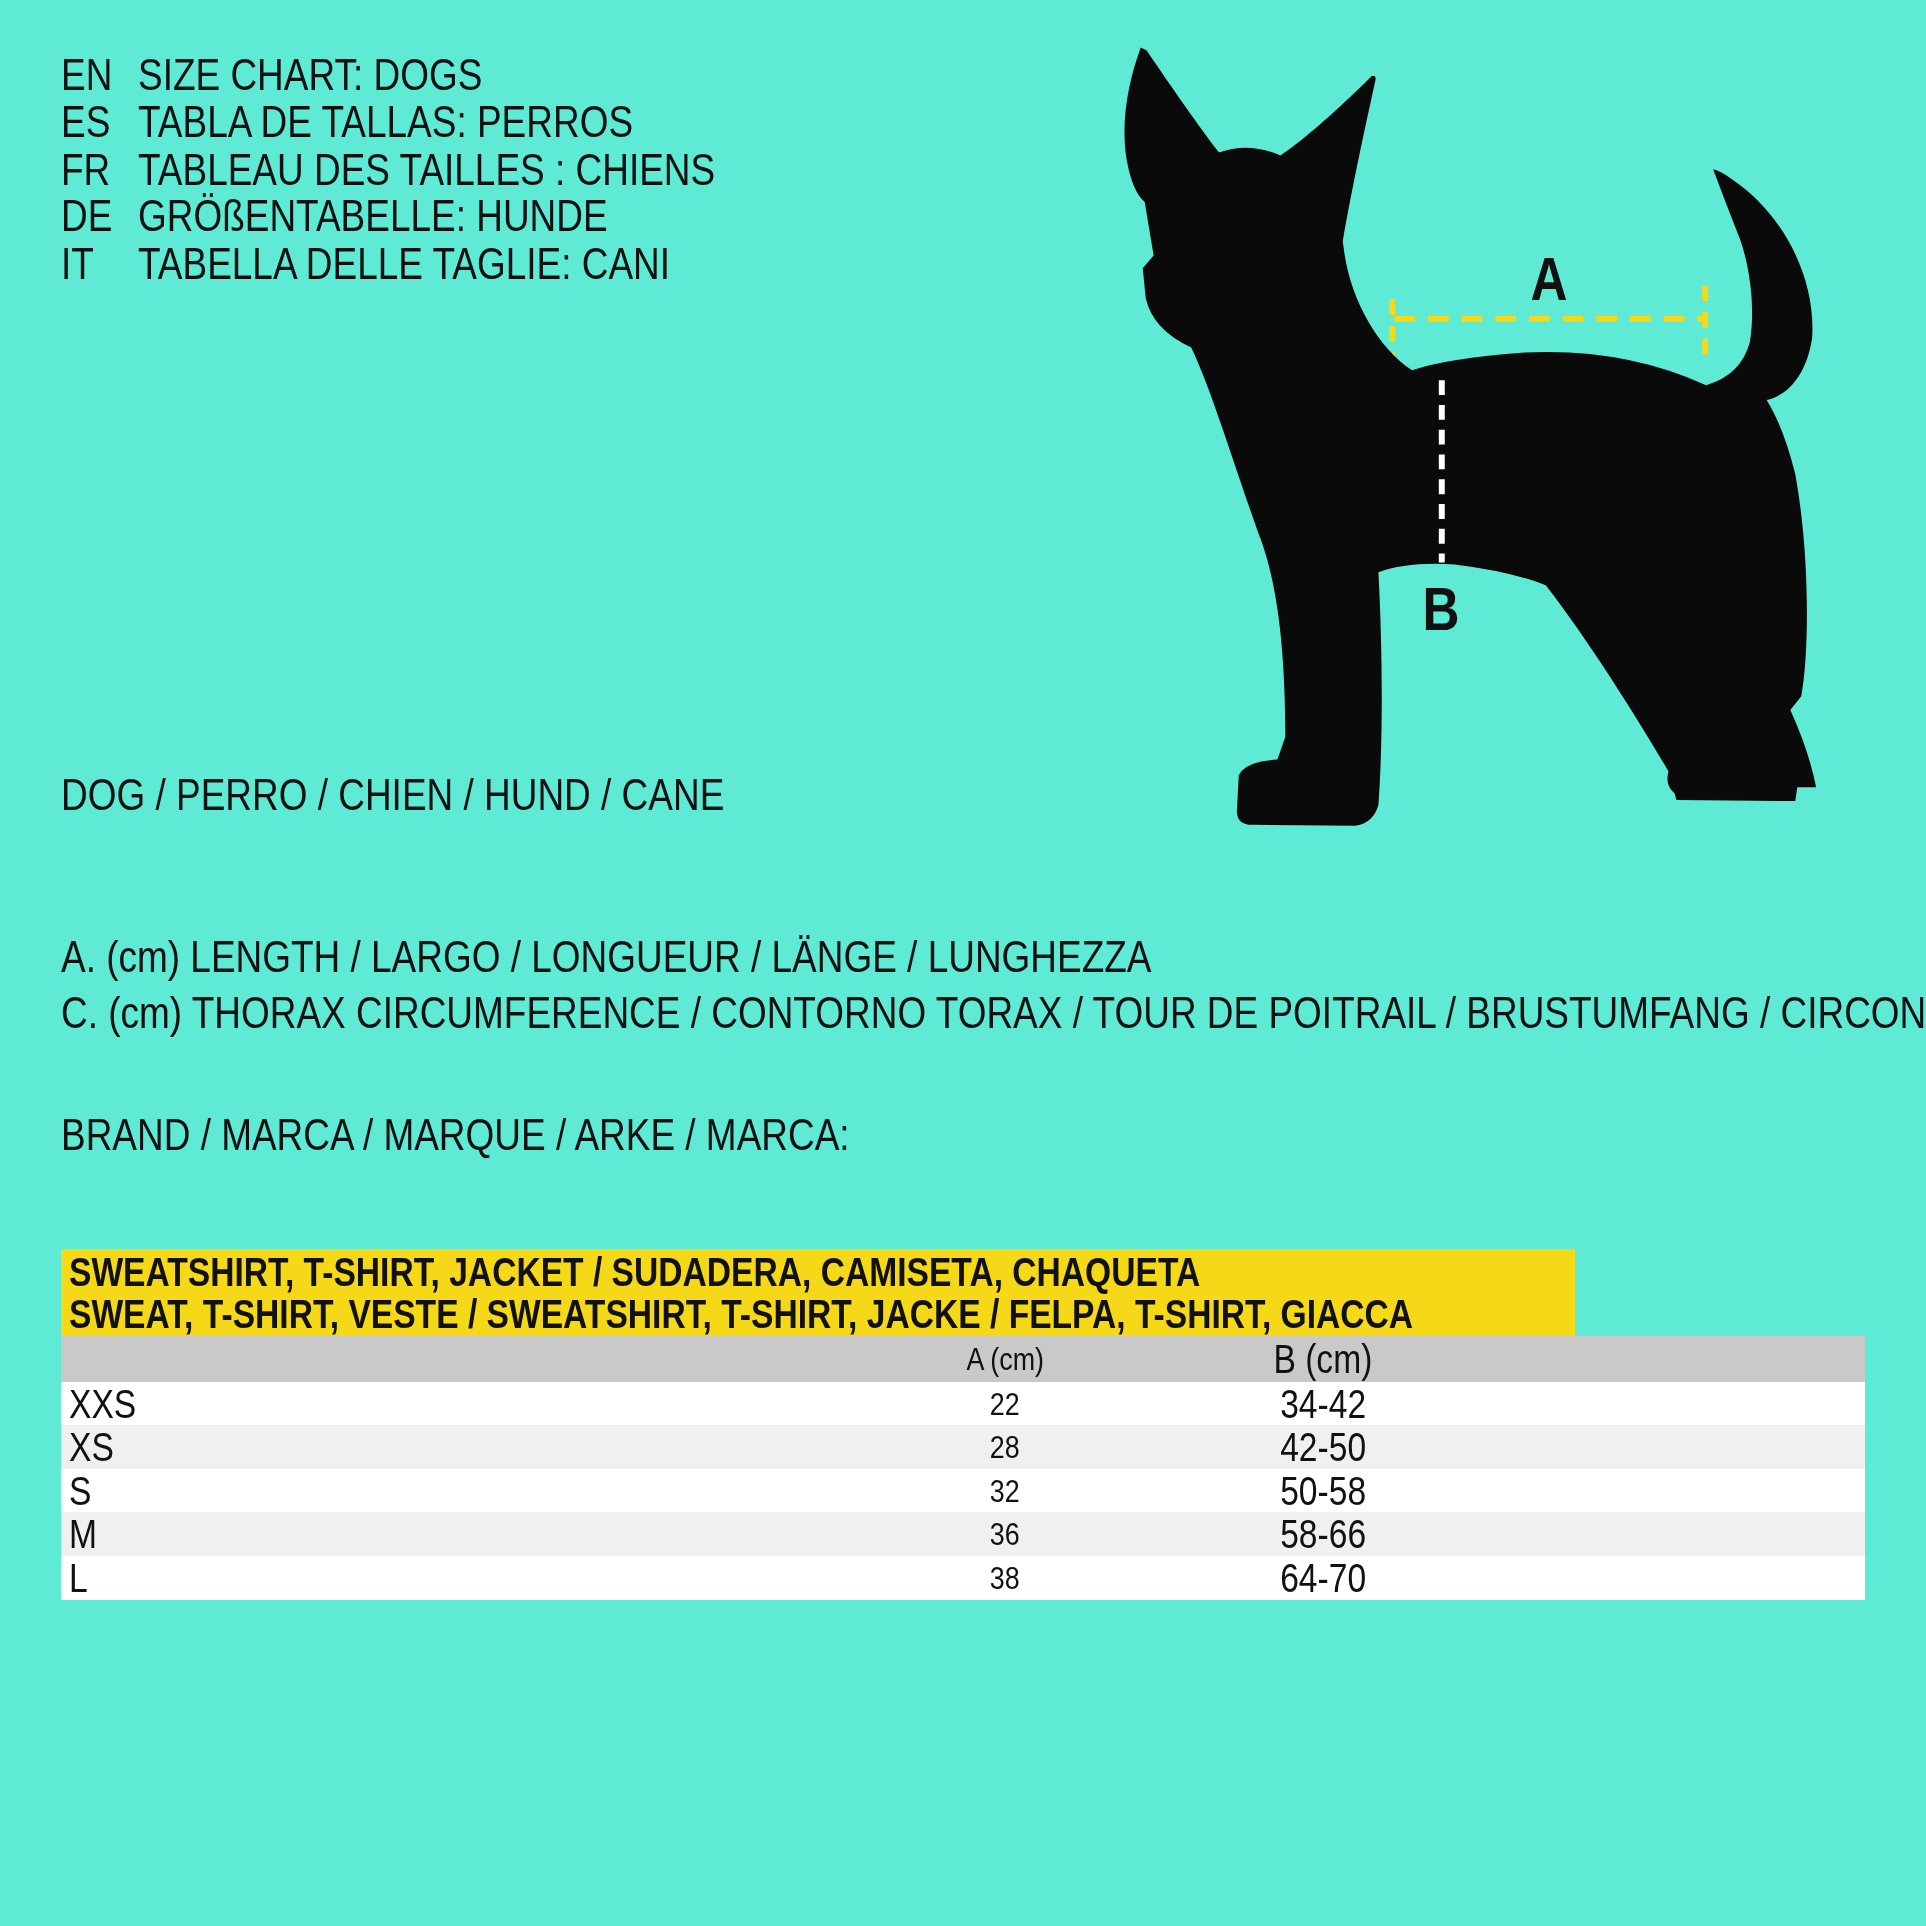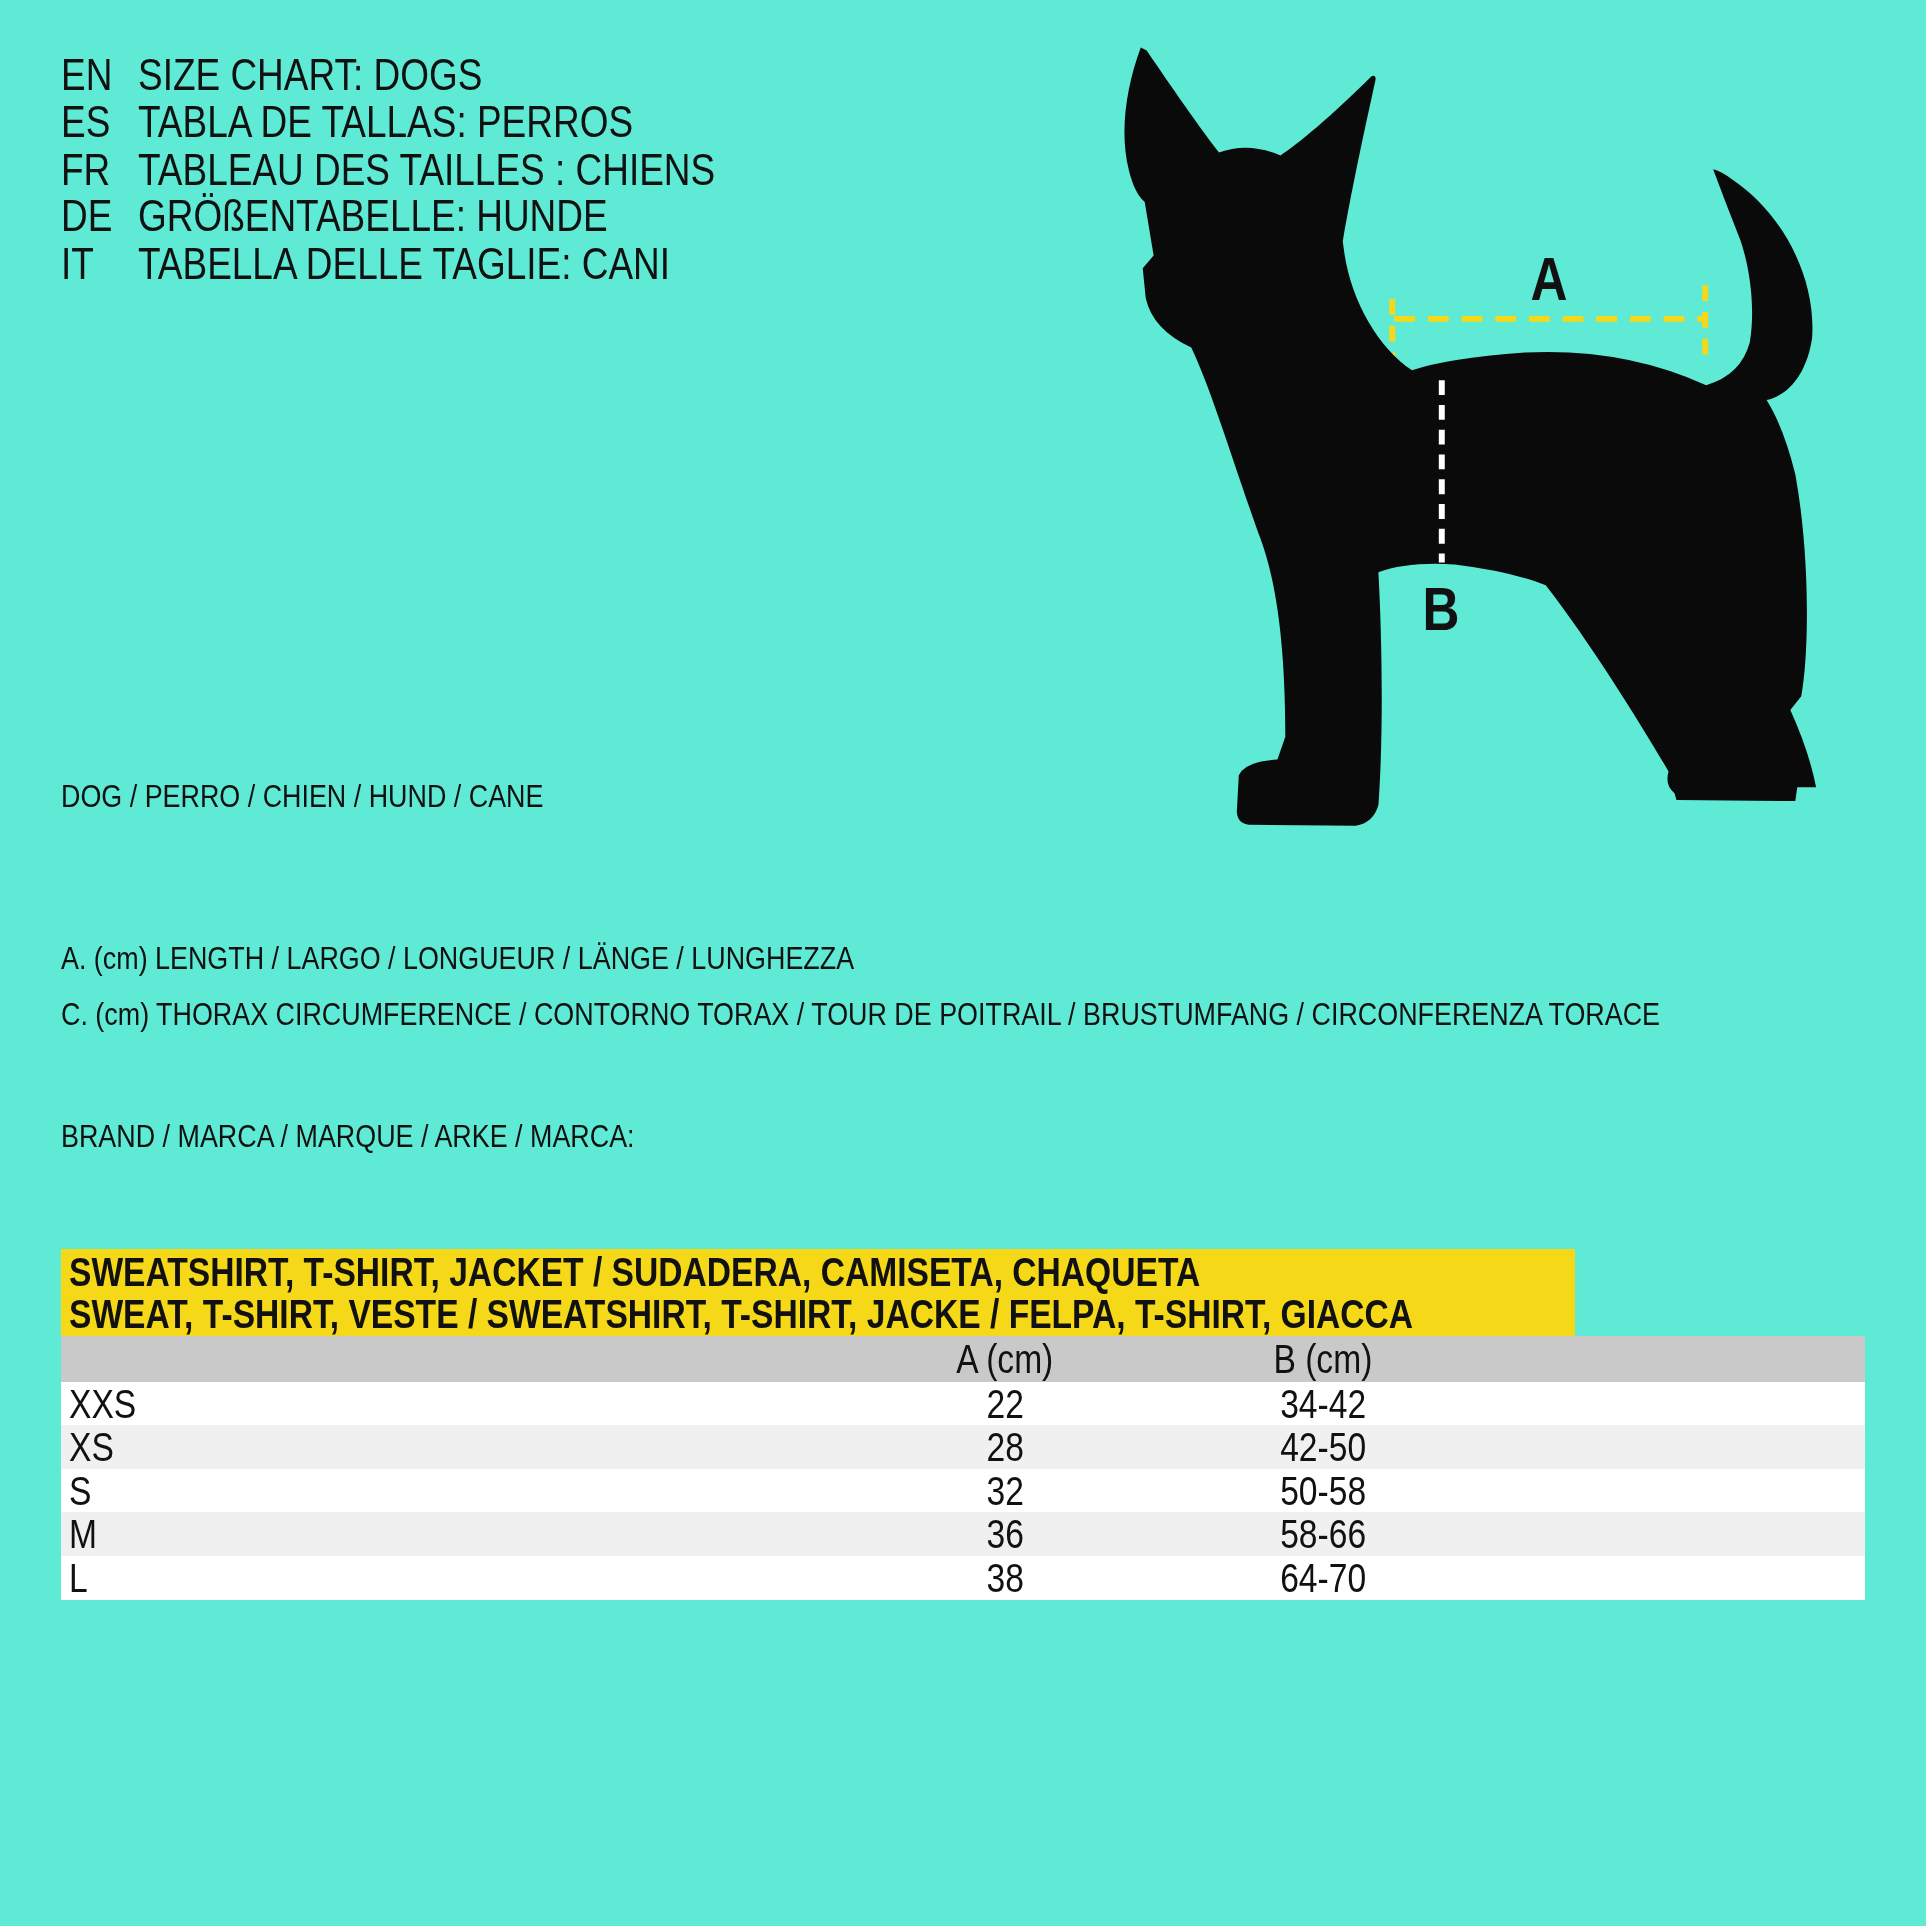--- a/index.html
+++ b/index.html
@@ -12,29 +12,29 @@
     display:inline-block; transform:scaleX(0.84);
     transform-origin:0 50%; white-space:nowrap;
   }
   .cond-c {
     display:inline-block; transform:scaleX(0.84);
     transform-origin:50% 50%; white-space:nowrap;
   }
   .lang-row { position:absolute; left:61px; height:47px; display:flex; align-items:center; }
   .lang-code { width:77px; font-size:44px; }
   .lang-title { font-size:44px; }
-  .plain-line { position:absolute; left:61px; font-size:32px; height:47px; display:flex; align-items:center; }
+  .plain-line { position:absolute; left:61px; font-size:44px; height:47px; display:flex; align-items:flex-end; }
   
   .tableWrap { position:absolute; left:61px; top:1249px; width:1804px; }
   .band { position:absolute; left:0; top:0; width:1514px; height:87px; background:var(--yellow); }
   .band-line { position:absolute; left:8px; font-size:40px; font-weight:bold; line-height:42px; }
   .thead { position:absolute; left:0; top:87px; width:1804px; height:46px; background:var(--hdr); }
   .trow  { position:absolute; left:0; width:1804px; height:44px; }
   .cell-size { position:absolute; left:8px; top:0; height:100%; display:flex; align-items:center; font-size:40px; }
-  .cell-a { position:absolute; left:855px; width:178px; top:0; height:100%; text-align:center; font-size:40px; line-height:44px; }
+  .cell-a { position:absolute; left:855px; width:178px; top:0; height:100%; text-align:center; font-size:32px; line-height:44px; }
   .cell-b { position:absolute; left:1173px; width:178px; top:0; height:100%; text-align:center; font-size:40px; line-height:44px; }
   .thead .cell-size, .thead .cell-a, .thead .cell-b { line-height:46px; }
   .meas-label { position:absolute; font-size:61px; font-weight:bold; text-align:center; color:#111; }
 </style>
 </head>
 <body>
 
 <div class="canvas" style="--yellow:#F5D919; --hdr:#C9C9C9; --stripe:#F0F0F0;">
 
   <div>

